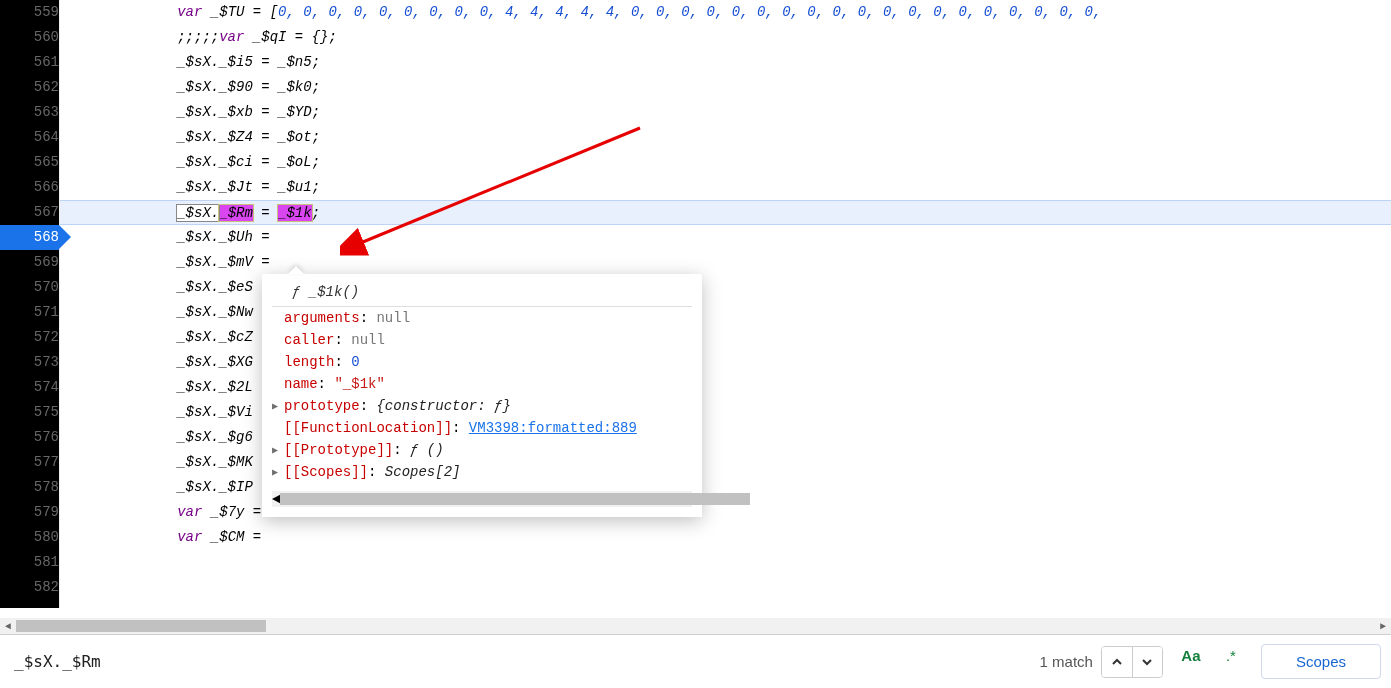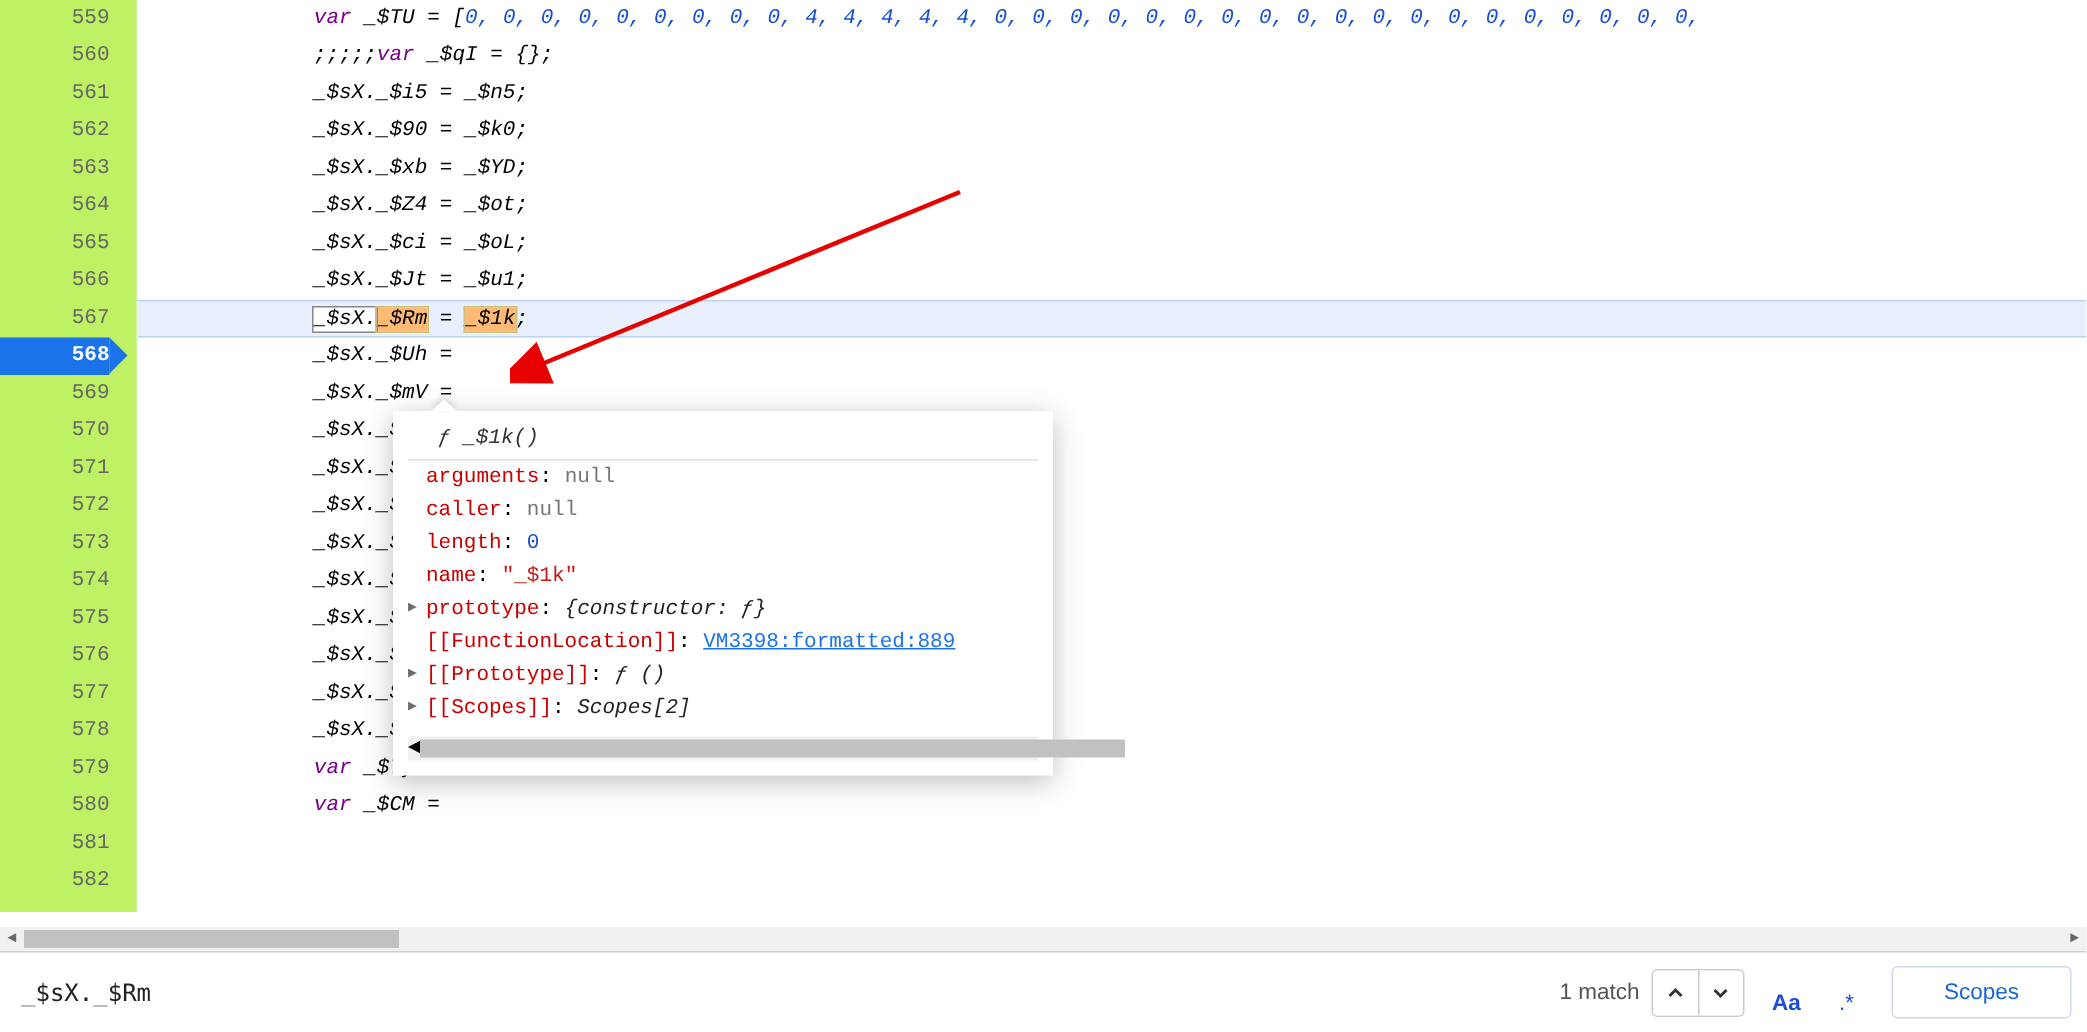--- a/index.html
+++ b/index.html
@@ -12,38 +12,37 @@
     position: relative;
     overflow: hidden;
   }
   .editor {
     display: flex;
     height: 608px;
     overflow: hidden;
     position: relative;
   }
   .gutter {
-    background: #bef264;
+    background: #000000;
     text-align: right;
     color: #666;
     user-select: none;
     flex-shrink: 0;
-    width: 92px;
-    padding-right: 18px;
+    width: 60px;
     border-right: 1px solid #eee;
   }
   .gutter .ln {
     height: 25px;
     line-height: 25px;
     font-size: 14px;
   }
   .gutter .ln.active {
     background: #1a73e8;
     color: #fff;
-    font-weight: bold;
+    font-weight: normal;
     position: relative;
   }
   .gutter .ln.active::after {
     content: "";
     position: absolute;
     right: -12px;
     top: 0;
     width: 0; height: 0;
     border-top: 12.5px solid transparent;
     border-bottom: 12.5px solid transparent;
@@ -64,21 +63,21 @@
     font-size: 14px;
   }
   .line.exec {
     background: #e8f0fe;
     border-top: 1px solid #bcd3f5;
     border-bottom: 1px solid #bcd3f5;
   }
   .kw { color: #708; }
   .num { color: #164fd4; }
   .hl {
-    background: #fdba74;
+    background: #d946ef;
     outline: 1px solid #c9c07e;
   }
   .hl-cursor {
     background: #fff;
     outline: 1px solid #888;
   }
   .arrow {
     position: absolute;
     z-index: 50;
     pointer-events: none;
@@ -196,22 +195,22 @@
     font-size:14px;
     color:#333;
     display:flex;align-items:center;justify-content:center;
   }
   .searchbar .nav button + button { border-left:1px solid #ccc; }
   .searchbar .opts {
     display:flex; gap:8px; margin-right:14px;
   }
   .searchbar .opts .opt {
     width:32px; height:30px;
-    display:flex;align-items:flex-end;justify-content:center;
-    color:#1d4ed8;
+    display:flex;align-items:flex-start;justify-content:center;
+    color:#15803d;
     cursor:pointer;
     font-family: Arial,sans-serif;
   }
   .searchbar .cancel {
     border:1px solid #cfd8ef;
     background:#fff;
     color:#1967d2;
     padding: 8px 34px;
     border-radius:4px;
     cursor:pointer;

